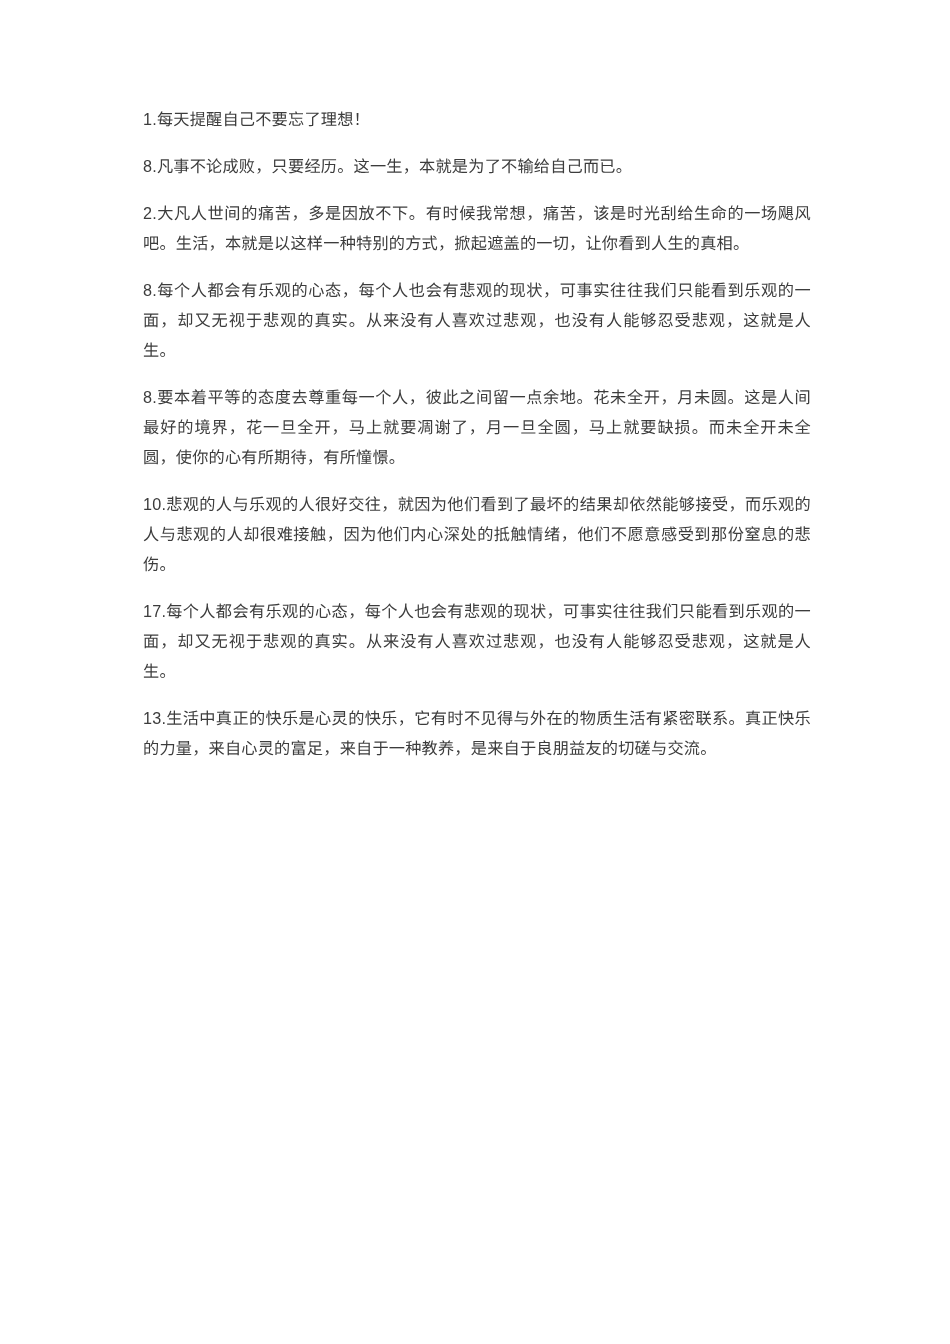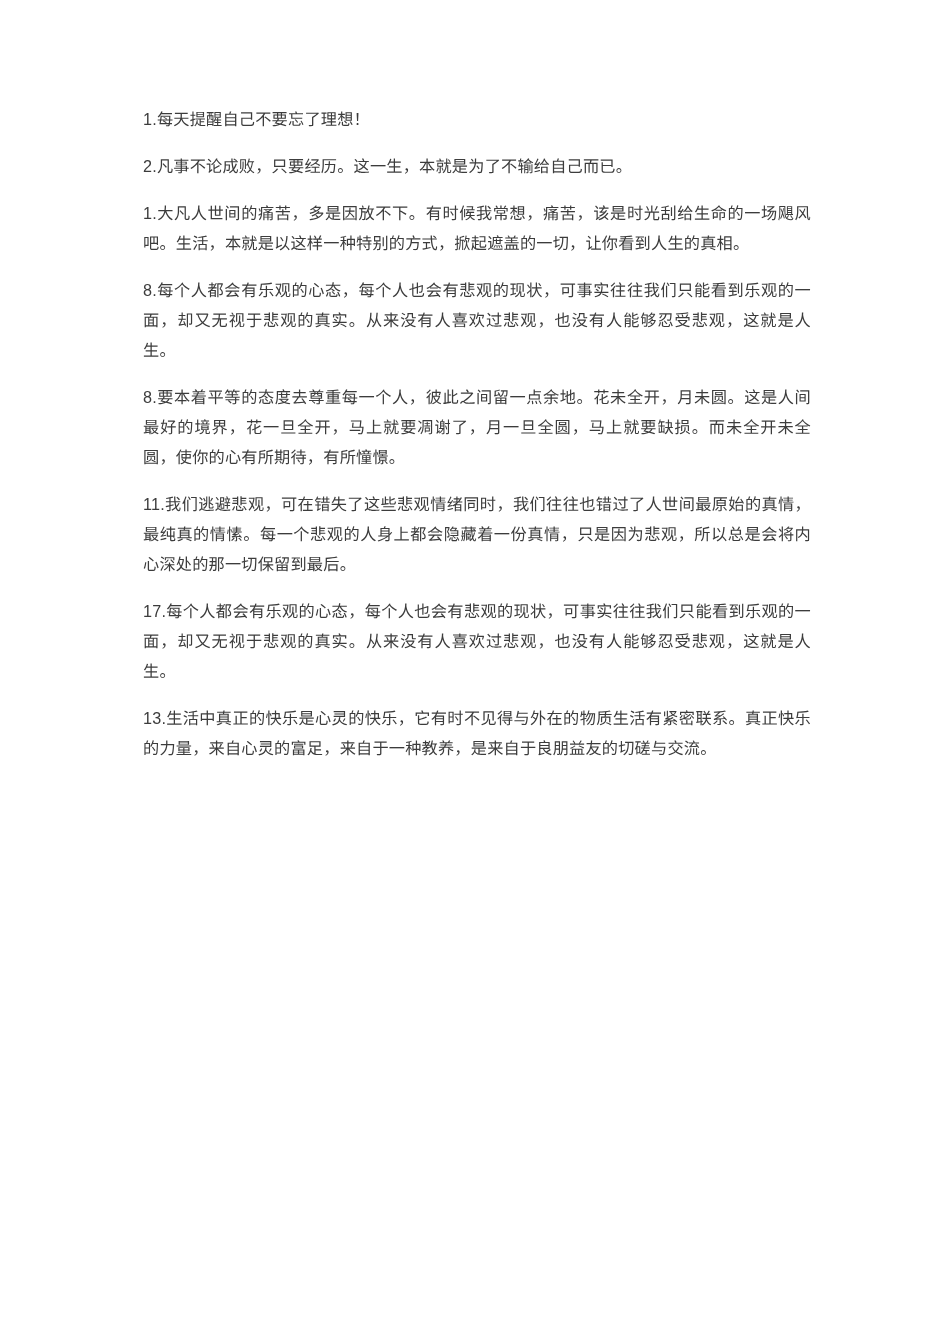--- a/index.html
+++ b/index.html
@@ -41,21 +41,21 @@
   .para:last-child {
     margin-bottom: 15px;
   }
 </style>
 </head>
 <body>
 
 <div class="page">
   <div class="content">
     <p class="para">1.每天提醒自己不要忘了理想！</p>
-    <p class="para">2.凡事不论成败，只要经历。这一生，本就是为了不输给自己而已。</p>
-    <p class="para">1.大凡人世间的痛苦，多是因放不下。有时候我常想，痛苦，该是时光刮给生命的一场飓风吧。生活，本就是以这样一种特别的方式，掀起遮盖的一切，让你看到人生的真相。</p>
+    <p class="para">8.凡事不论成败，只要经历。这一生，本就是为了不输给自己而已。</p>
+    <p class="para">2.大凡人世间的痛苦，多是因放不下。有时候我常想，痛苦，该是时光刮给生命的一场飓风吧。生活，本就是以这样一种特别的方式，掀起遮盖的一切，让你看到人生的真相。</p>
     <p class="para">8.每个人都会有乐观的心态，每个人也会有悲观的现状，可事实往往我们只能看到乐观的一面，却又无视于悲观的真实。从来没有人喜欢过悲观，也没有人能够忍受悲观，这就是人生。</p>
     <p class="para">8.要本着平等的态度去尊重每一个人，彼此之间留一点余地。花未全开，月未圆。这是人间最好的境界，花一旦全开，马上就要凋谢了，月一旦全圆，马上就要缺损。而未全开未全圆，使你的心有所期待，有所憧憬。</p>
-    <p class="para">11.我们逃避悲观，可在错失了这些悲观情绪同时，我们往往也错过了人世间最原始的真情，最纯真的情愫。每一个悲观的人身上都会隐藏着一份真情，只是因为悲观，所以总是会将内心深处的那一切保留到最后。</p>
+    <p class="para">10.悲观的人与乐观的人很好交往，就因为他们看到了最坏的结果却依然能够接受，而乐观的人与悲观的人却很难接触，因为他们内心深处的抵触情绪，他们不愿意感受到那份窒息的悲伤。</p>
     <p class="para">17.每个人都会有乐观的心态，每个人也会有悲观的现状，可事实往往我们只能看到乐观的一面，却又无视于悲观的真实。从来没有人喜欢过悲观，也没有人能够忍受悲观，这就是人生。</p>
     <p class="para">13.生活中真正的快乐是心灵的快乐，它有时不见得与外在的物质生活有紧密联系。真正快乐的力量，来自心灵的富足，来自于一种教养，是来自于良朋益友的切磋与交流。</p>
   </div>
 </div>
 
 </body></html>

